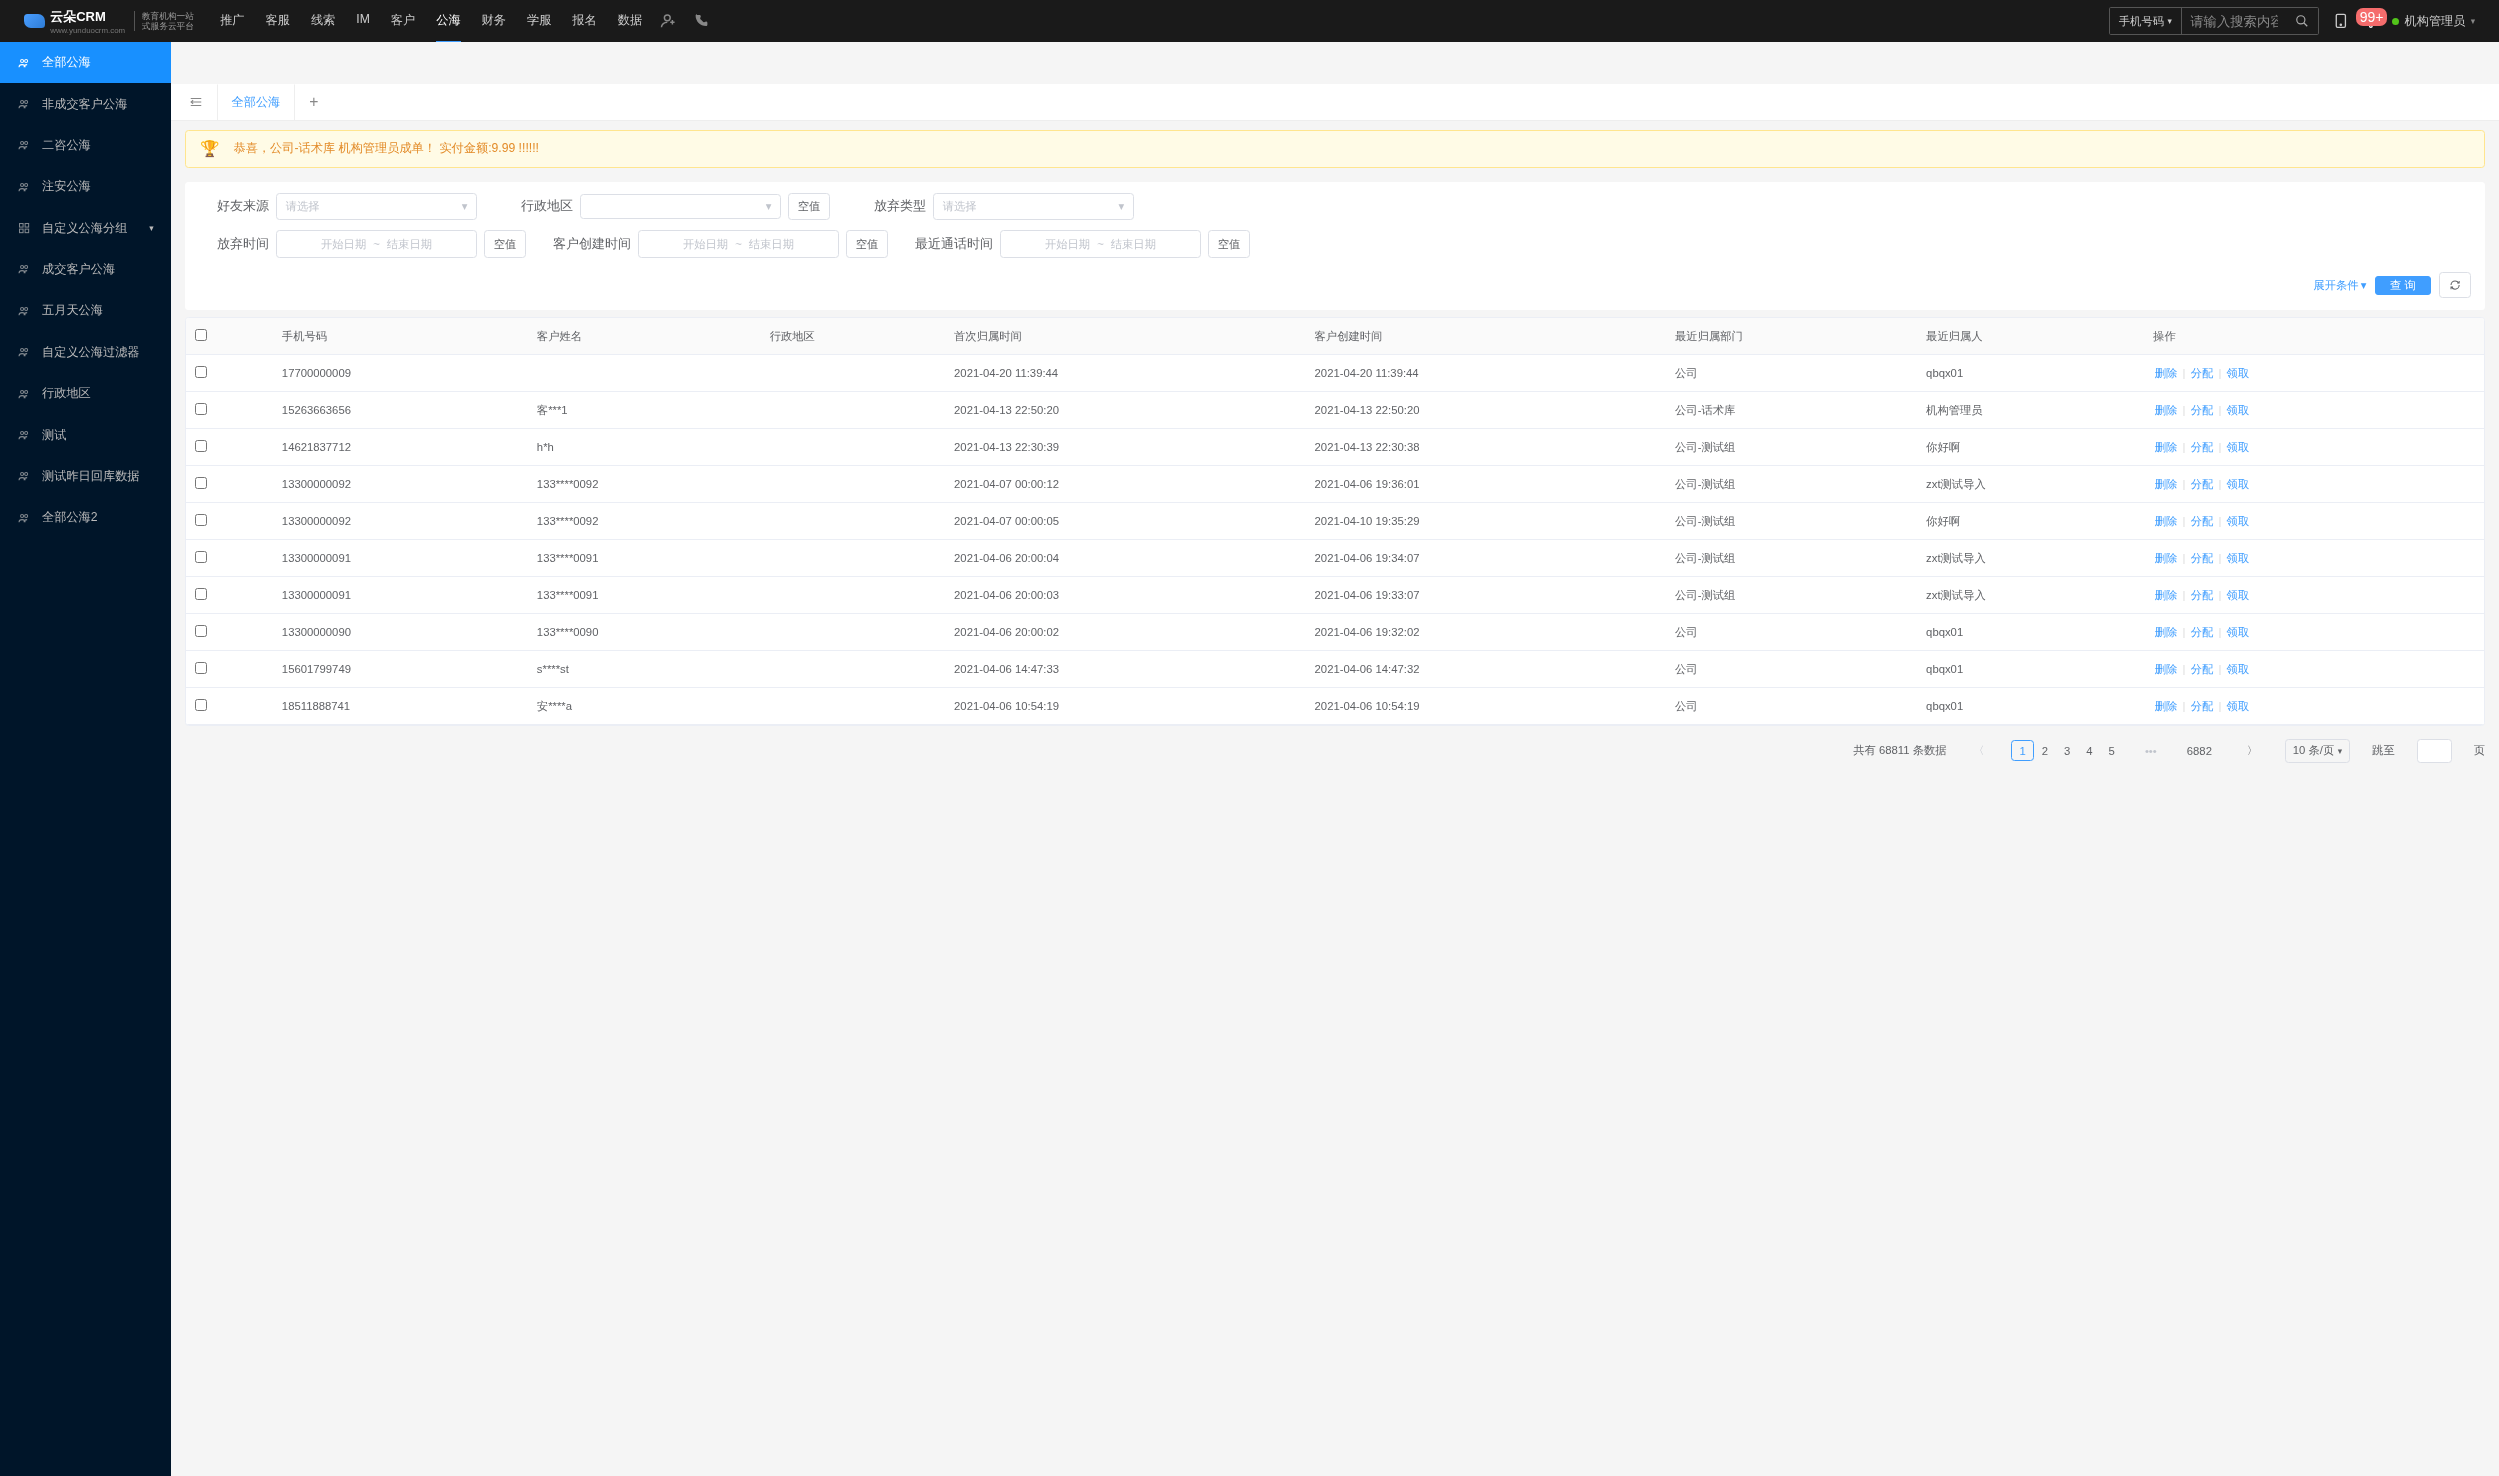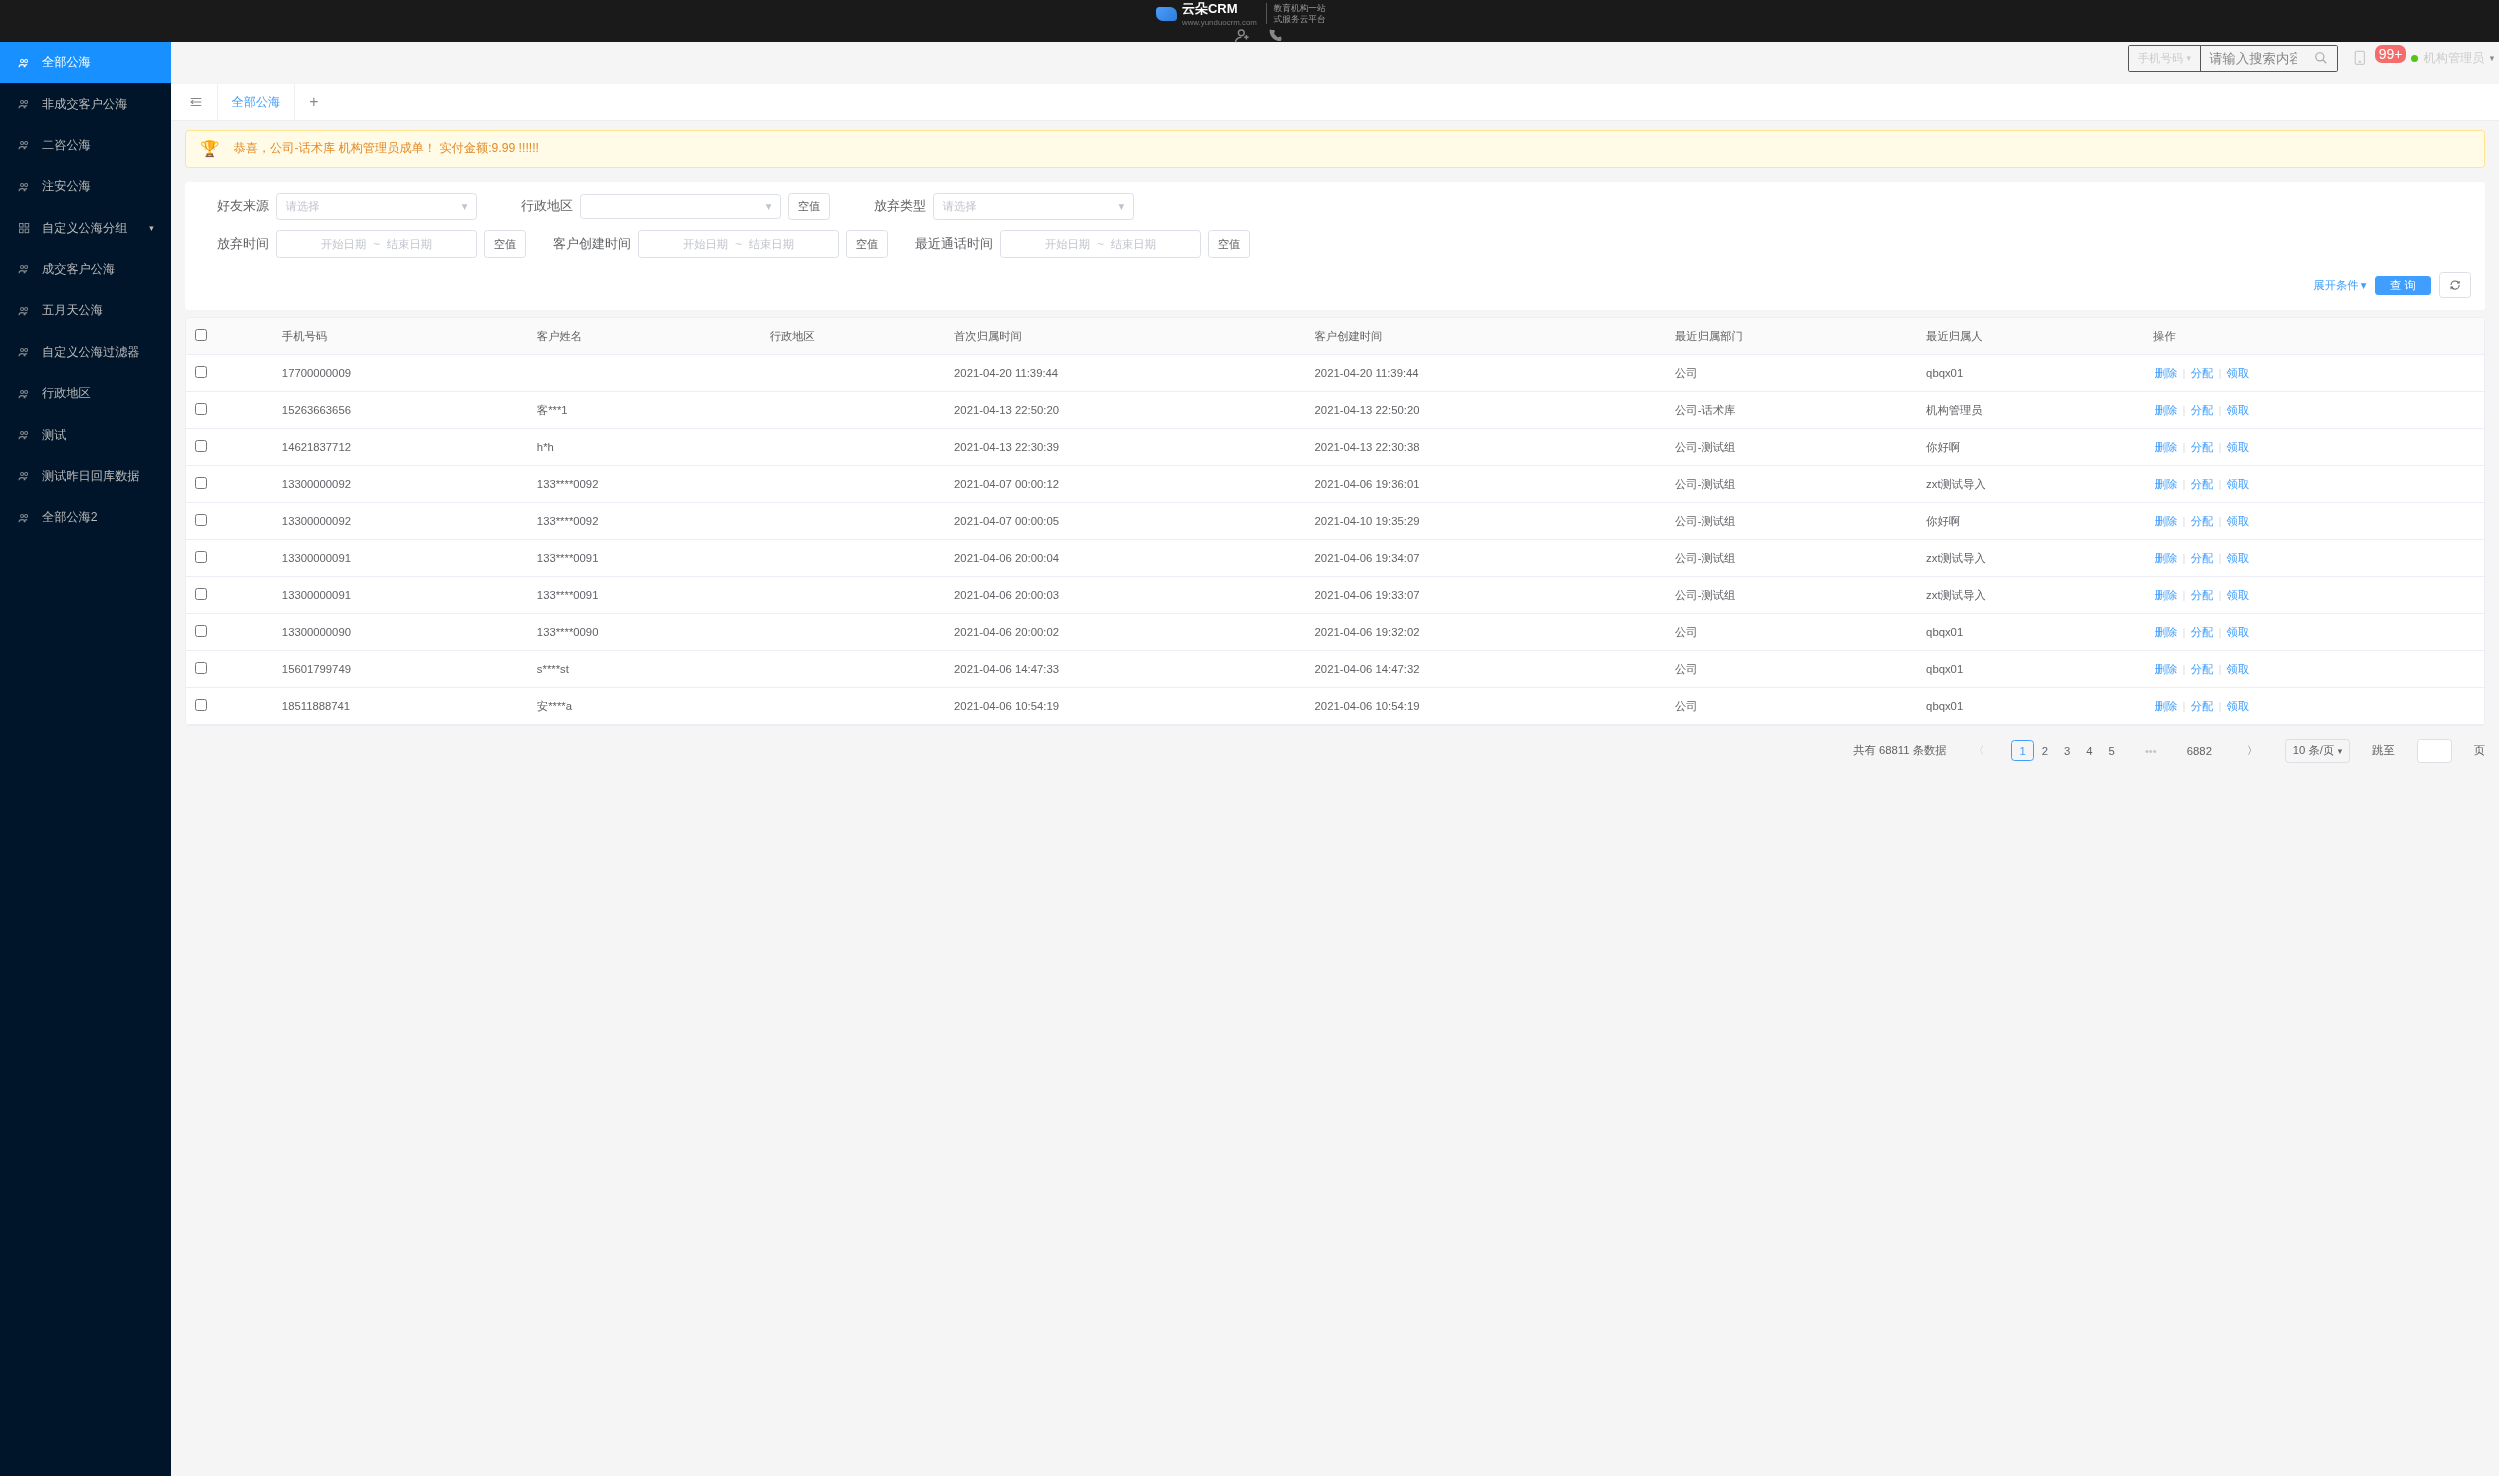--- a/index.html
+++ b/index.html
@@ -1,19 +1,19 @@
 <!DOCTYPE html>
 <html style="font-size:14px"><head>
 <meta charset="utf-8">
 <style>
 * { box-sizing: border-box; margin: 0; padding: 0; }
 body { font-family: -apple-system, "Microsoft YaHei", sans-serif; font-size: 12.2px; color: #333; background: #f5f5f5; }
 
 
-.header { background: #1a1a1a; height: 42px; display: flex; align-items: center; padding: 0 5px; color: #fff; flex-direction: column; }
+.header { background: #1a1a1a; height: 42px; display: flex; align-items: center; padding: 0 24px; color: #fff; }
 .logo { display: flex; align-items: center; gap: 5.2px; margin-right: 17.5px; }
 .logo-icon { width: 21px; height: 14px; background: linear-gradient(135deg, #4a9eff, #2e7cd6); border-radius: 3.5px 7px 3.5px 7px; }
 .logo-text { font-size: 13px; font-weight: bold; }
 .logo-sub { font-size: 8.7px; color: #999; border-left: 0.9px solid #555; padding-left: 7px; margin-left: 3.5px; line-height: 1.2; }
 .nav { display: flex; gap: 21px; margin-left: 8.7px; }
 .nav-item { color: #ccc; cursor: pointer; padding: 12.2px 0; }
 .nav-item.active { color: #fff; border-bottom: 1.7px solid #409eff; }
 .nav-icons { display: flex; gap: 15.7px; margin-left: 17.5px; align-items: center; }
 .nav-icons span { color: #888; cursor: pointer; font-size: 15.7px; }
 .header-right { margin-left: auto; display: flex; align-items: center; gap: 14px; }
@@ -100,20 +100,32 @@
     <span class="logo-icon"></span>
     <div>
       <div class="logo-text">云朵CRM</div>
       <div style="font-size:7.9px;color:#777">www.yunduocrm.com</div>
     </div>
     <div class="logo-sub">
       <div>教育机构一站</div>
       <div>式服务云平台</div>
     </div>
   </div>
+  <div class="nav" id="top-nav">
+      <span class="nav-item">推广</span>
+      <span class="nav-item">客服</span>
+      <span class="nav-item">线索</span>
+      <span class="nav-item">IM</span>
+      <span class="nav-item">客户</span>
+      <span class="nav-item active">公海</span>
+      <span class="nav-item">财务</span>
+      <span class="nav-item">学服</span>
+      <span class="nav-item">报名</span>
+      <span class="nav-item">数据</span>
+    </div>
   <div class="nav-icons">
     <span>
       <svg width="17.5" height="17.5" viewBox="0 0 24 24" fill="none" stroke="#888" stroke-width="2">
           <circle cx="10" cy="8" r="4"></circle>
           <path d="M2 21c0-4 4-7 8-7"></path>
           <path d="M17 11v6M14 14h6"></path>
         </svg>
     </span>
     <span>
       <svg width="15.7" height="15.7" viewBox="0 0 24 24" fill="#888">

